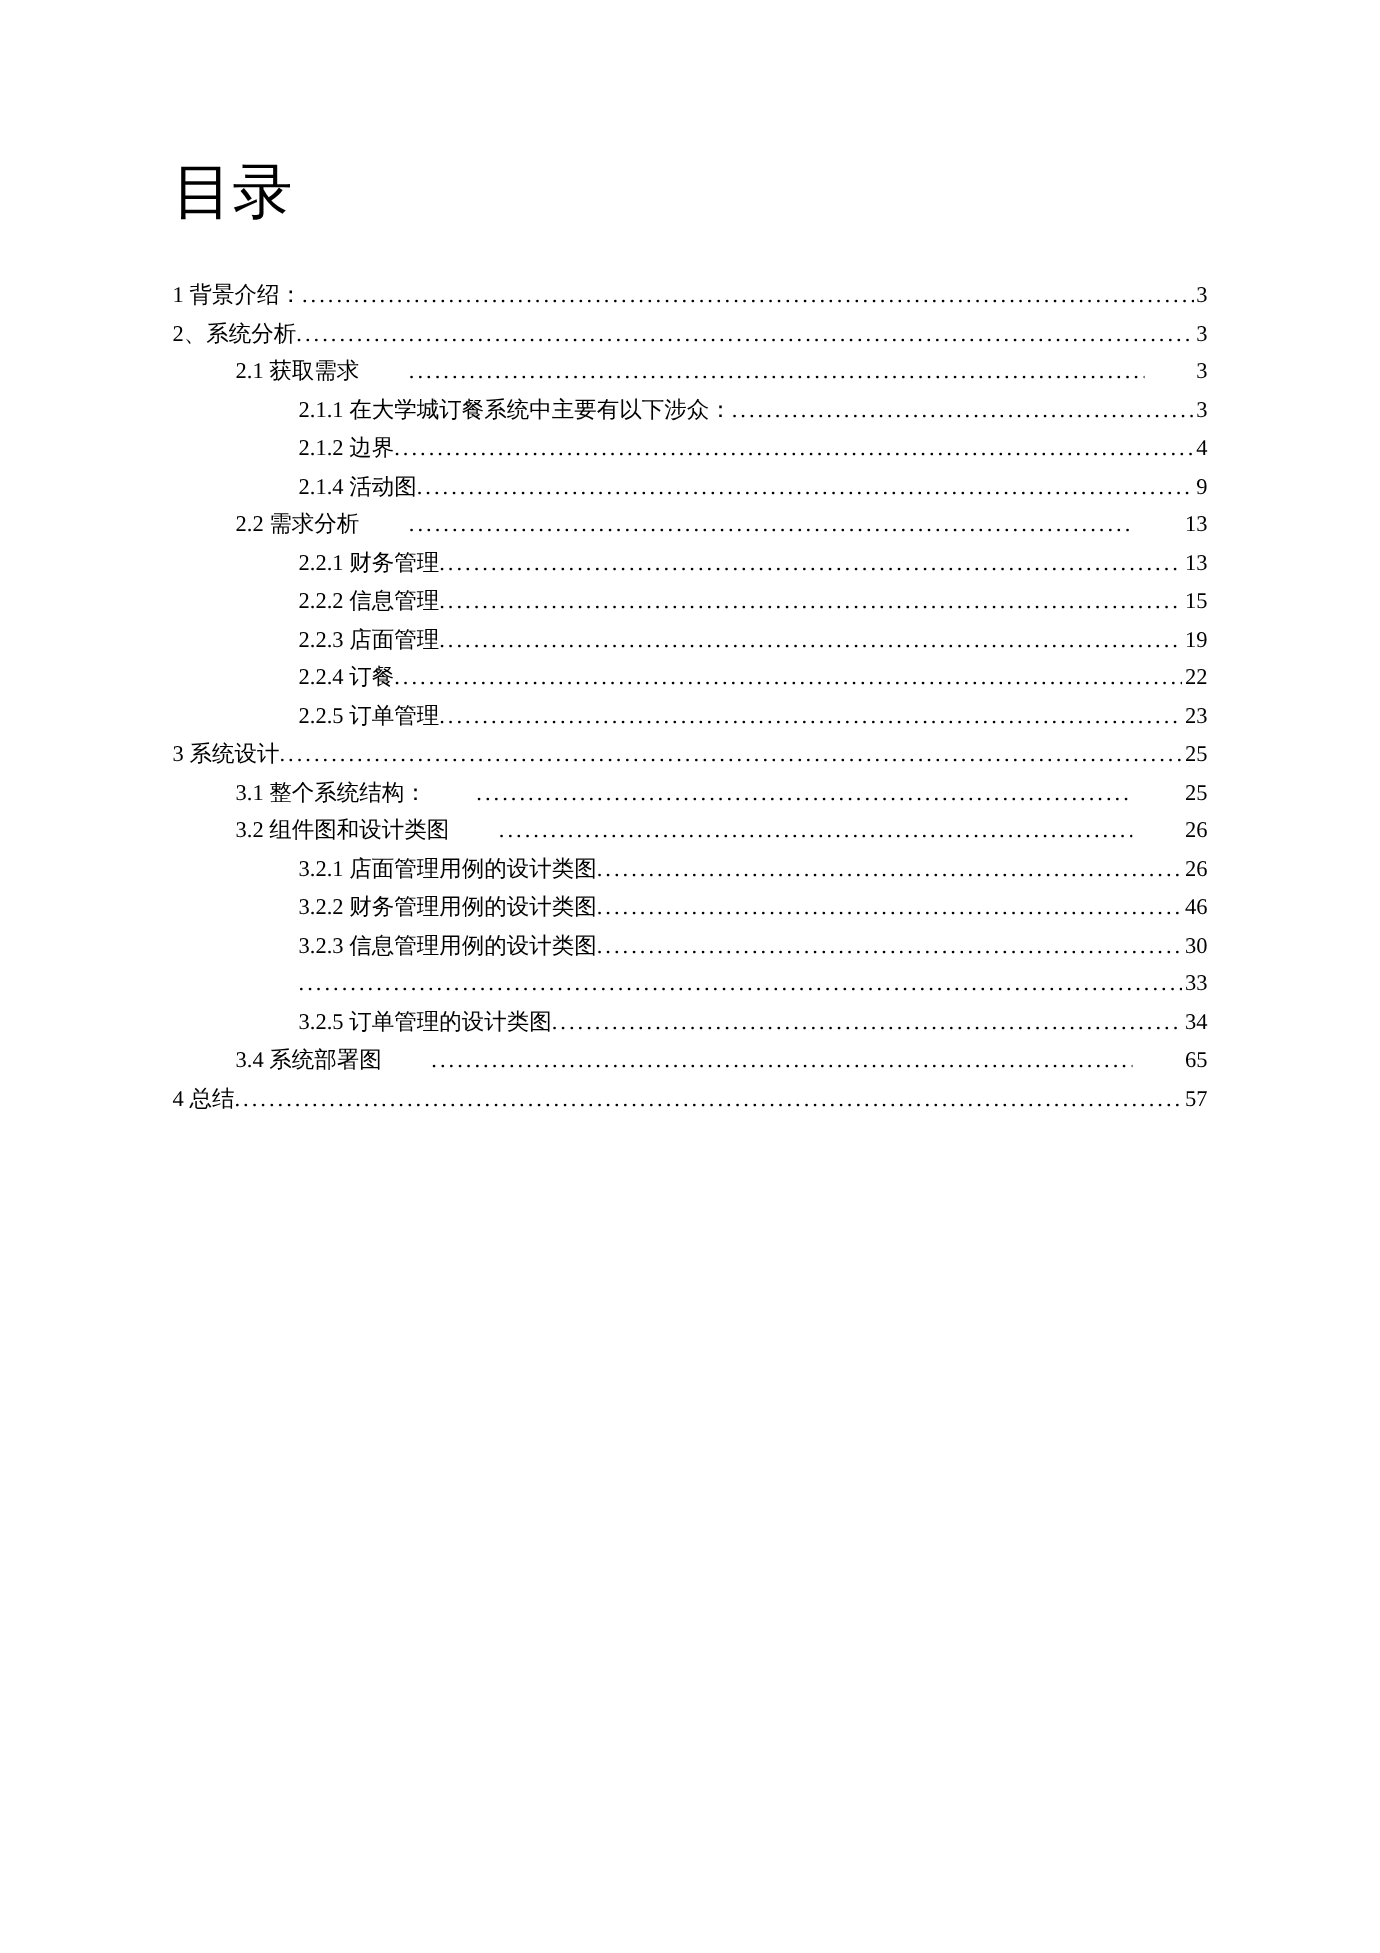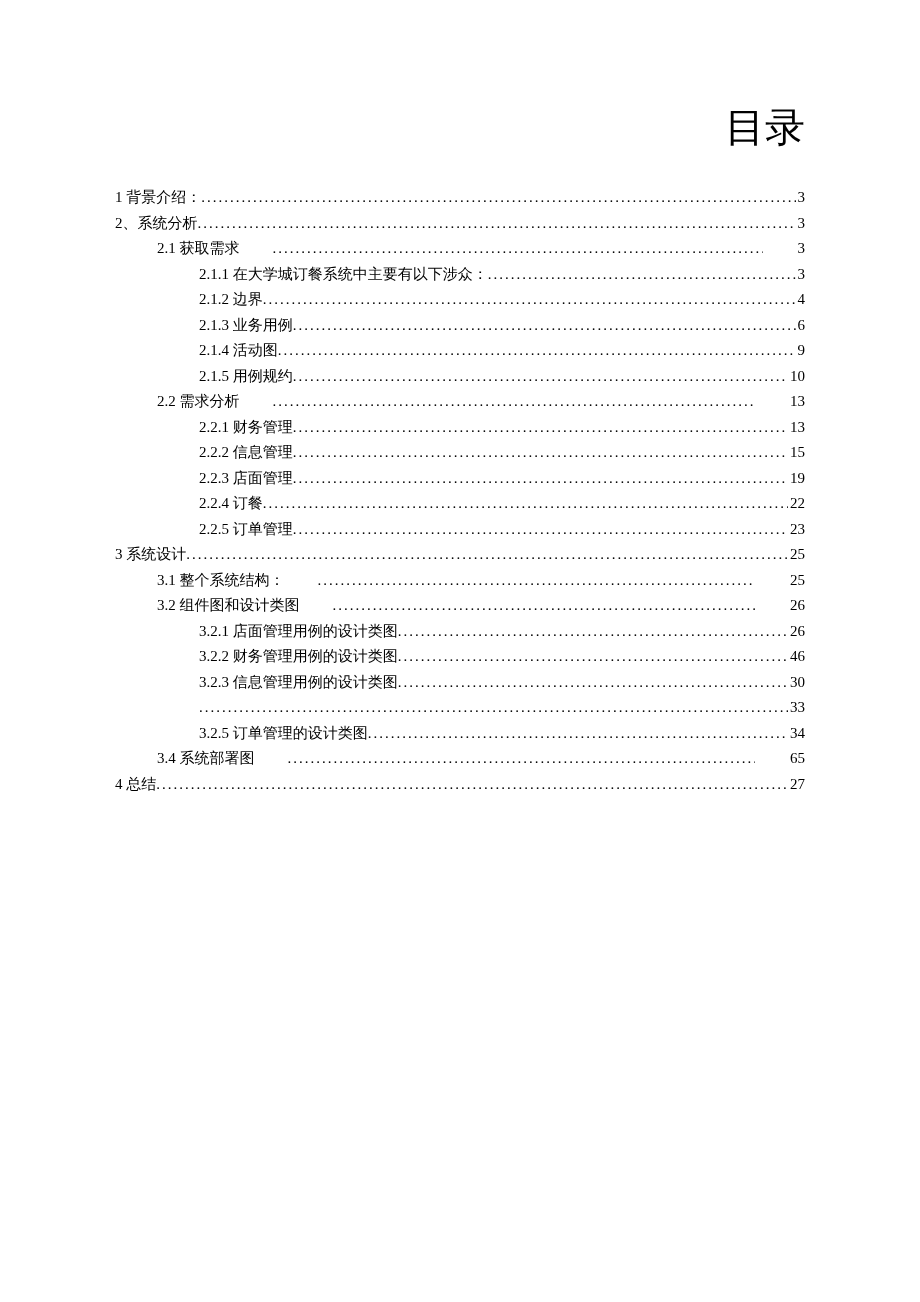--- a/index.html
+++ b/index.html
@@ -9,21 +9,21 @@
     }
     body {
       width: 920px;
       height: 1302px;
       background: #ffffff;
       font-family: "SimSun", "宋体", serif;
       color: #000000;
       padding: 100px 115px 0 115px;
     }
     .title {
-      text-align: right;
+      text-align: left;
       font-size: 40px;
       font-weight: normal;
       margin-bottom: 30px;
       font-family: "SimSun", "宋体", serif;
     }
     .toc {
       font-size: 15px;
       line-height: 1.7;
     }
     .toc-entry {
@@ -86,33 +86,23 @@
       <span class="toc-label">2.1.1 在大学城订餐系统中主要有以下涉众：</span>
       <span class="toc-dots"></span>
       <span class="toc-page">3</span>
     </div>
     <div class="toc-entry level-3">
       <span class="toc-label">2.1.2 边界</span>
       <span class="toc-dots"></span>
       <span class="toc-page">4</span>
     </div>
     <div class="toc-entry level-3">
-      <span class="toc-label">2.1.3 业务用例</span>
-      <span class="toc-dots"></span>
-      <span class="toc-page">6</span>
-    </div>
-    <div class="toc-entry level-3">
       <span class="toc-label">2.1.4 活动图</span>
       <span class="toc-dots"></span>
       <span class="toc-page">9</span>
-    </div>
-    <div class="toc-entry level-3">
-      <span class="toc-label">2.1.5 用例规约</span>
-      <span class="toc-dots"></span>
-      <span class="toc-page">10</span>
     </div>
     <div class="toc-entry level-2">
       <span class="toc-label">2.2 需求分析</span>
       <span class="toc-dots"></span>
       <span class="toc-page">13</span>
     </div>
     <div class="toc-entry level-3">
       <span class="toc-label">2.2.1 财务管理</span>
       <span class="toc-dots"></span>
       <span class="toc-page">13</span>
@@ -177,15 +167,15 @@
       <span class="toc-page">34</span>
     </div>
     <div class="toc-entry level-2">
       <span class="toc-label">3.4 系统部署图</span>
       <span class="toc-dots"></span>
       <span class="toc-page">65</span>
     </div>
     <div class="toc-entry level-1">
       <span class="toc-label">4 总结</span>
       <span class="toc-dots"></span>
-      <span class="toc-page">27</span>
+      <span class="toc-page">57</span>
     </div>
   </div>
 
 </body></html>

